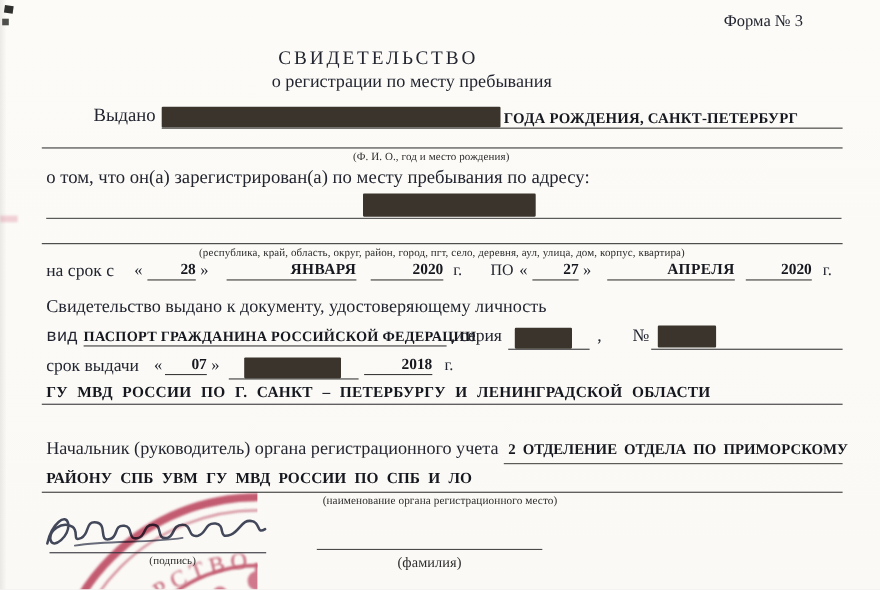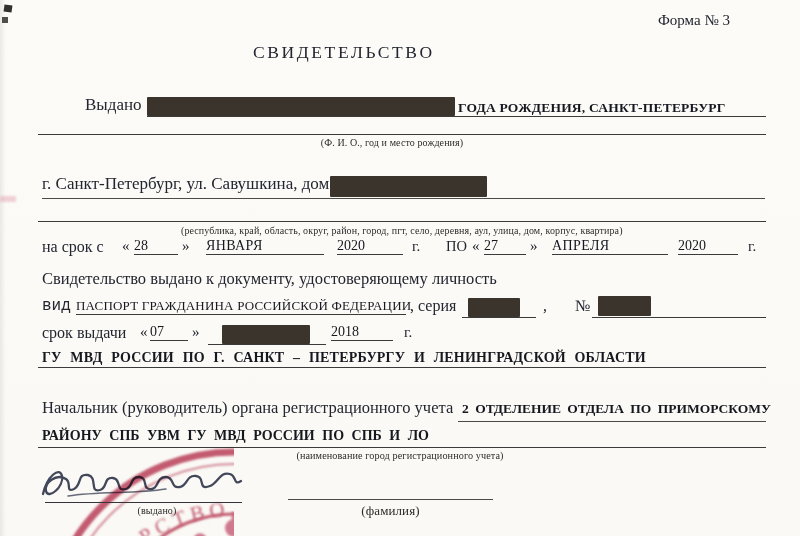--- a/index.html
+++ b/index.html
@@ -9,51 +9,52 @@
     background-image:linear-gradient(90deg, rgba(0,0,0,.07) 0px, rgba(0,0,0,0) 6px),
                      linear-gradient(#fcfbf8,#faf9f5);
     font-family:"Liberation Serif","DejaVu Serif",serif;
     color:#232630;
   }
   .abs{position:absolute;}
   .cap{font-size:10.2px;color:#2c2c2c;text-align:center;letter-spacing:.1px;white-space:nowrap;}
   .rule{border-top:1.6px solid #3b3b3b;height:0;}
   .thin{border-top:1.3px solid #4a4a4a;}
   .val{font-weight:bold;color:#16181f;}
-  .ubox{border-bottom:1.5px solid #3a3a3a;text-align:left;font-weight:normal;font-size:14px;color:#16181f;}
+  .ubox{border-bottom:1.5px solid #3a3a3a;text-align:right;font-weight:bold;font-size:14px;color:#16181f;}
   .redact{background:#3a342d;border-radius:1px;}
   .stmt{font-size:16.5px;white-space:nowrap;}
   .speck{background:#30302e;position:absolute;}
   svg{display:block;}
 </style>
 </head>
 <body>
 
 <div id="page">
 
   <div class="speck" style="left:4px;top:5px;width:8px;height:7px;transform:rotate(8deg);"></div>
   <div class="speck" style="left:2px;top:17px;width:6px;height:6px;opacity:.85;"></div>
   <div class="abs" style="left:0;top:196px;width:16px;height:6px;background:rgba(221,130,150,.35);filter:blur(1px);"></div>
 
   <div class="abs" style="left:658px;top:12px;width:112px;font-size:15px;">Форма № 3</div>
 
   <div class="abs" style="left:253px;top:42px;font-size:17.5px;letter-spacing:2.6px;">СВИДЕТЕЛЬСТВО</div>
 
 
+  <div class="abs" style="left:247px;top:64px;font-size:16.5px;">о регистрации по месту пребывания</div>
 
   <div class="abs stmt" style="left:85px;top:95px;font-size:17px;">Выдано</div>
   <div class="abs redact" style="left:147px;top:97px;width:308px;height:19px;"></div>
   <div class="abs val" style="left:458px;top:100px;font-size:13.5px;letter-spacing:.2px;white-space:nowrap;">ГОДА РОЖДЕНИЯ, САНКТ-ПЕТЕРБУРГ</div>
   <div class="abs rule" style="left:147px;top:116px;width:619px;"></div>
 
   <div class="abs rule" style="left:38px;top:134px;width:728px;"></div>
   <div class="abs cap" style="left:282px;top:137px;width:220px;font-size:10px;">(Ф. И. О., год и место рождения)</div>
 
+  <div class="abs stmt" style="left:42px;top:151px;font-size:17px;">о том, что он(а) зарегистрирован(а) по месту пребывания по адресу:</div>
 
-  <div class="abs stmt" style="left:42px;top:174px;font-size:17px;">г. Санкт-Петербург, ул. Савушкина, дом</div>
   <div class="abs redact" style="left:330px;top:176px;width:157px;height:21px;"></div>
   <div class="abs rule thin" style="left:42px;top:198px;width:723px;"></div>
 
   <div class="abs rule" style="left:38px;top:221px;width:728px;"></div>
   <div class="abs cap" style="left:181px;top:225px;width:436px;font-size:10px;">(республика, край, область, округ, район, город, пгт, село, деревня, аул, улица, дом, корпус, квартира)</div>
 
   <div class="abs stmt" style="left:42px;top:238px;font-size:16px;">на срок с</div>
   <div class="abs" style="left:122px;top:238px;font-size:15px;">«</div>
   <div class="abs ubox" style="left:134px;top:238px;width:44px;">28</div>
   <div class="abs" style="left:182px;top:238px;font-size:15px;">»</div>
@@ -91,21 +92,21 @@
 
   <div class="abs val" style="left:42px;top:350px;font-size:14px;word-spacing:5px;letter-spacing:.2px;white-space:nowrap;">ГУ МВД РОССИИ ПО Г. САНКТ – ПЕТЕРБУРГУ И ЛЕНИНГРАДСКОЙ ОБЛАСТИ</div>
   <div class="abs rule" style="left:38px;top:367px;width:728px;"></div>
 
   <div class="abs stmt" style="left:42px;top:398px;">Начальник (руководитель) органа регистрационного учета</div>
   <div class="abs val" style="left:462px;top:401px;font-size:13.5px;word-spacing:3px;white-space:nowrap;">2 ОТДЕЛЕНИЕ ОТДЕЛА ПО ПРИМОРСКОМУ</div>
   <div class="abs rule thin" style="left:458px;top:421px;width:308px;"></div>
 
   <div class="abs val" style="left:42px;top:428px;font-size:14px;word-spacing:4px;white-space:nowrap;">РАЙОНУ СПБ УВМ ГУ МВД РОССИИ ПО СПБ И ЛО</div>
   <div class="abs rule" style="left:38px;top:447px;width:728px;"></div>
-  <div class="abs cap" style="left:240px;top:450px;width:320px;">(наименование город регистрационного учета)</div>
+  <div class="abs cap" style="left:240px;top:450px;width:320px;">(наименование органа регистрационного место)</div>
 
   <div class="abs" style="left:34px;top:440px;width:200px;height:200px;mix-blend-mode:multiply;opacity:.92;">
     <svg width="200" height="200" viewBox="-100 -100 100 100" style="width:200px;height:200px" aria-hidden="true">
       <svg x="-100" y="-100" width="200" height="200" viewBox="-100 -100 200 200">
         <defs>
           <filter id="fz">
               <feGaussianBlur stdDeviation="0.55"></feGaussianBlur>
             </filter>
           <path id="arcTop" d="M -76,14 A 76,76 0 1,1 76,14" fill="none"></path>
           <path id="arcBot" d="M -40,34 A 52,52 0 0,0 40,34" fill="none"></path>
@@ -144,18 +145,18 @@
 
   <div class="abs" style="left:38px;top:462px;width:210px;height:48px;mix-blend-mode:multiply;">
     <svg width="210" height="48" viewBox="0 0 210 48" aria-hidden="true">
       <g stroke="#343a50" stroke-width="2.3" fill="none" stroke-linecap="round" opacity=".92">
         <path d="M5,32 C9,14 22,4 24,14 C26,25 10,38 8,29 C6,21 18,11 28,17 C34,21 27,31 36,27 C44,23 39,11 50,13 C60,15 51,31 62,28 C70,26 65,15 75,16 C84,17 77,30 88,27 C95,25 92,15 101,15 C111,15 103,29 114,27 C121,26 118,15 128,15 C137,15 132,27 142,25 C150,23 148,13 158,14 C168,15 159,29 172,24 C180,21 182,9 192,12 C199,14 195,24 203,19"></path>
         <path d="M30,34 C62,29 96,32 128,27" stroke-width="1.6" opacity=".8"></path>
       </g>
     </svg>
   </div>
   <div class="abs rule thin" style="left:45px;top:502px;width:197px;border-color:#34343c;"></div>
-  <div class="abs cap" style="left:112px;top:505px;width:90px;font-size:10px;">(выдано)</div>
+  <div class="abs cap" style="left:112px;top:505px;width:90px;font-size:10px;">(подпись)</div>
 
   <div class="abs rule thin" style="left:288px;top:499px;width:205px;"></div>
   <div class="abs cap" style="left:318px;top:503px;width:145px;font-size:13px;">(фамилия)</div>
 
 </div>
 
 </body></html>

